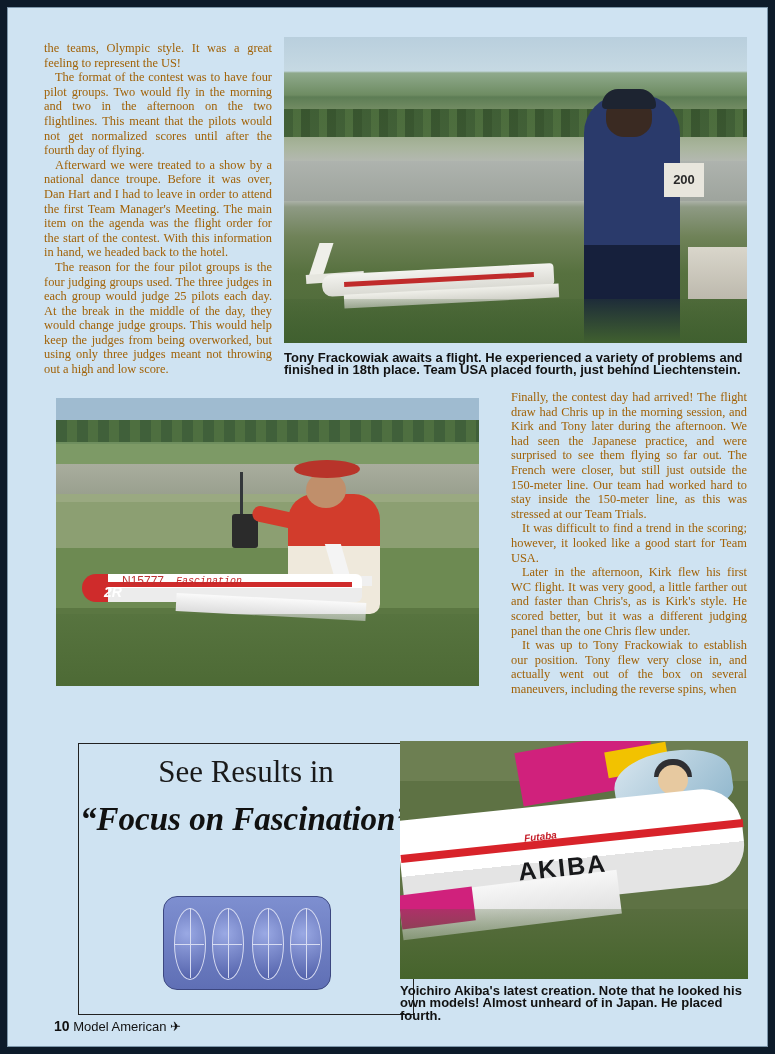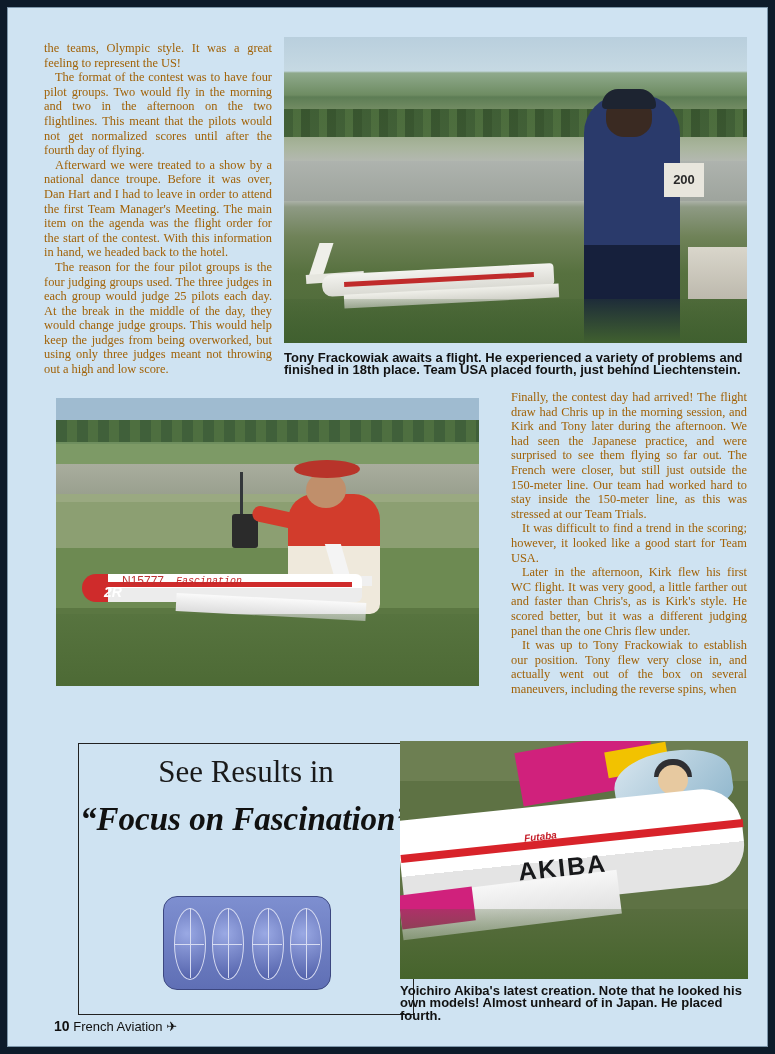--- a/index.html
+++ b/index.html
@@ -442,17 +442,17 @@
     <div class="wing3"></div>
     <div class="wingtip"></div>
     <div class="futaba-text">Futaba</div>
     <div class="akiba-text">AKIBA</div>
     <div class="grass3"></div>
   </div>
   <div class="caption" id="caption-akiba">Yoichiro Akiba's latest creation. Note that he looked his own models! Almost unheard of in Japan. He placed fourth.</div>
 
   <div id="footer">
     <span class="pg">10</span>
-    <span>French Aviation</span>
+    <span>Model American</span>
     <span class="arrow">✈</span>
   </div>
 
 </div>
 
 </body></html>

